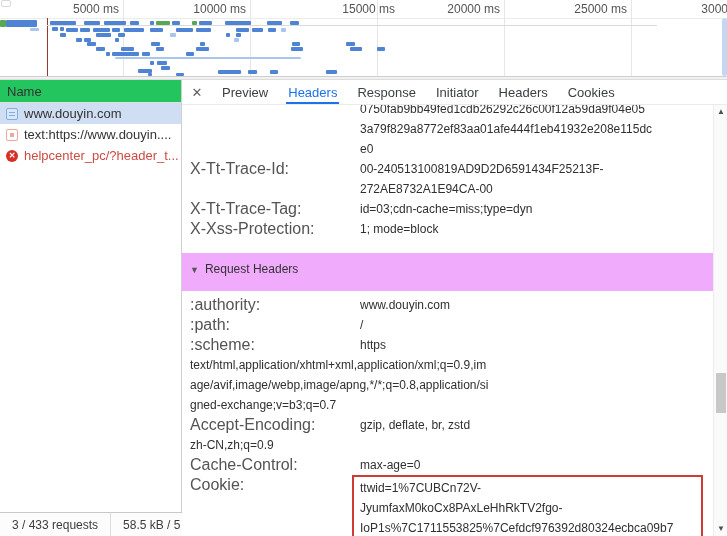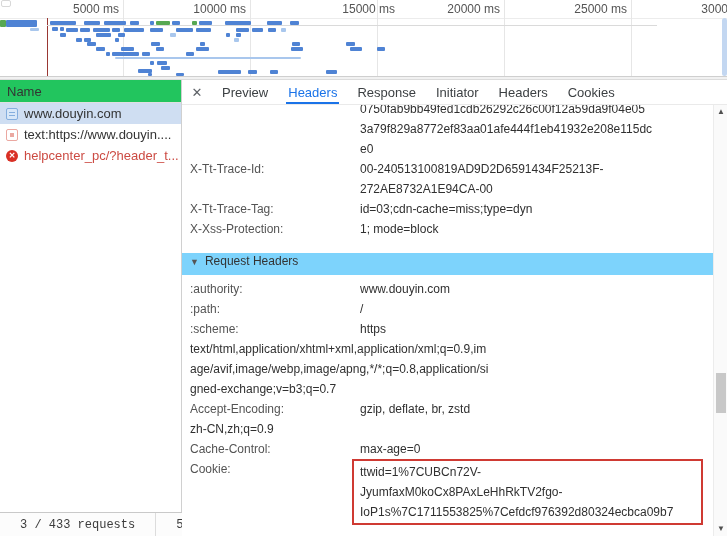--- a/index.html
+++ b/index.html
@@ -32,39 +32,39 @@
   .icon { width:12px; height:12px; flex:none; margin:0 6px; position:relative; }
   .document-icon { background:#d8e7f8; border:1px solid #85aede; border-radius:2px; }
   .document-icon::before { content:""; position:absolute; left:2px; right:2px; top:3px; height:1px; background:#85aede; box-shadow:0 3px 0 #85aede; }
   .blob-icon { background:#fff; border:1px solid #eba8a1; border-radius:2px; }
   .blob-icon::before { content:""; position:absolute; left:3px; top:3px; width:4px; height:4px; background:#eba8a1; }
   .error-icon { background:#d93025; border-radius:50%; color:#fff; }
   .error-icon::before { content:"\2715"; position:absolute; inset:0; font-size:8px; line-height:12px; text-align:center; font-weight:bold; }
 
   .status-bar { position:absolute; left:0; bottom:0; width:182px; height:24px; background:#fcfcfc;
     border-top:1px solid #c9c9c9; display:flex; align-items:center; font-size:12px; color:#3c3c3c; white-space:nowrap; overflow:hidden; }
-  .status-cell { padding:0 20px; height:100%; display:flex; align-items:center;font-family:Liberation Mono, monospace; }
+  .status-cell { padding:0 12px; height:100%; display:flex; align-items:center; }
   .status-cell + .status-cell { border-left:1px solid #dcdcdc; }
 
   
   .detail { position:absolute; left:182px; top:80px; width:545px; height:456px; background:#fff; }
   .tabbar { height:25px; display:flex; align-items:stretch; border-bottom:1px solid #eaeaea; background:#fff; }
   .close-btn { width:30px; display:flex; align-items:center; justify-content:center; font-size:13px; color:#5f6368; cursor:pointer; }
   .tab { padding:0 10px; display:flex; align-items:center; font-size:13px; color:#3c4043; cursor:pointer; position:relative; }
   .tab.active { color:#1a73e8; }
   .tab.active::after { content:""; position:absolute; left:8px; right:8px; bottom:0; height:2px; background:#1a73e8; }
 
   .content { position:absolute; left:0; top:25px; width:531px; height:431px; overflow:hidden; }
   .rows { margin-top:-6px; padding-left:8px; }
   .hrow { display:flex; }
-  .hkey { width:170px; flex:none; font-size:12px; line-height:20px; color:#545454; white-space:nowrap; }
+  .hkey { width:170px; flex:none; font-size:16px; line-height:20px; color:#545454; white-space:nowrap; }
   .hval { font-size:12px; line-height:20px; color:#303030; }
   .hval div { white-space:nowrap; height:20px; }
   .hval.boxed { border:2px solid #cf3a33; padding:1px 6px; margin-left:-8px; width:351px; }
-  .section-row { margin:14px 0 4px -8px; height:22px; line-height:16px; background:#7dd3fc;
+  .section-row { margin:14px 0 4px -8px; height:38px; line-height:32px; background:#f0abfc;
     width:531px; padding-left:8px; font-size:12px; color:#333; cursor:pointer; }
   .section-row .tri { font-size:9px; color:#555; margin-right:6px; }
 
   
   .scrollbar { position:absolute; right:0; top:25px; width:14px; height:431px; background:#fafafa; border-left:1px solid #ececec; }
   .sb-arrow { position:absolute; left:0; width:14px; height:14px; font-size:8px; color:#505050; text-align:center; line-height:14px; cursor:pointer; }
   .sb-up { top:0; } .sb-down { bottom:0; }
   .sb-thumb { position:absolute; left:2px; width:10px; top:268px; height:40px; background:#c8c8c8; cursor:pointer; }
 </style>
 </head>

